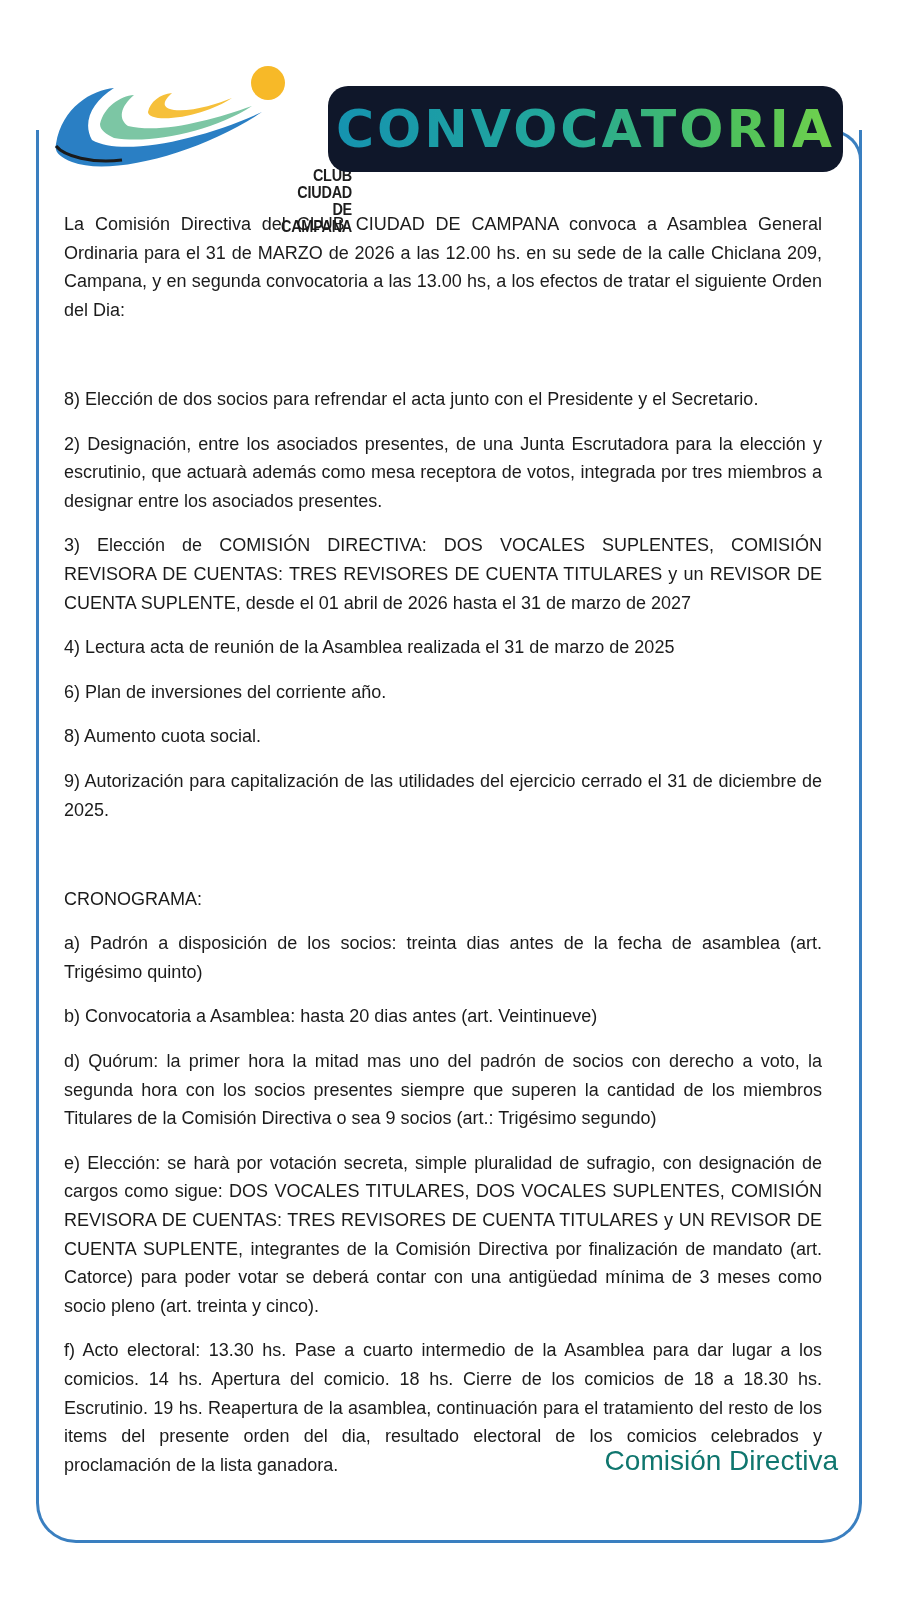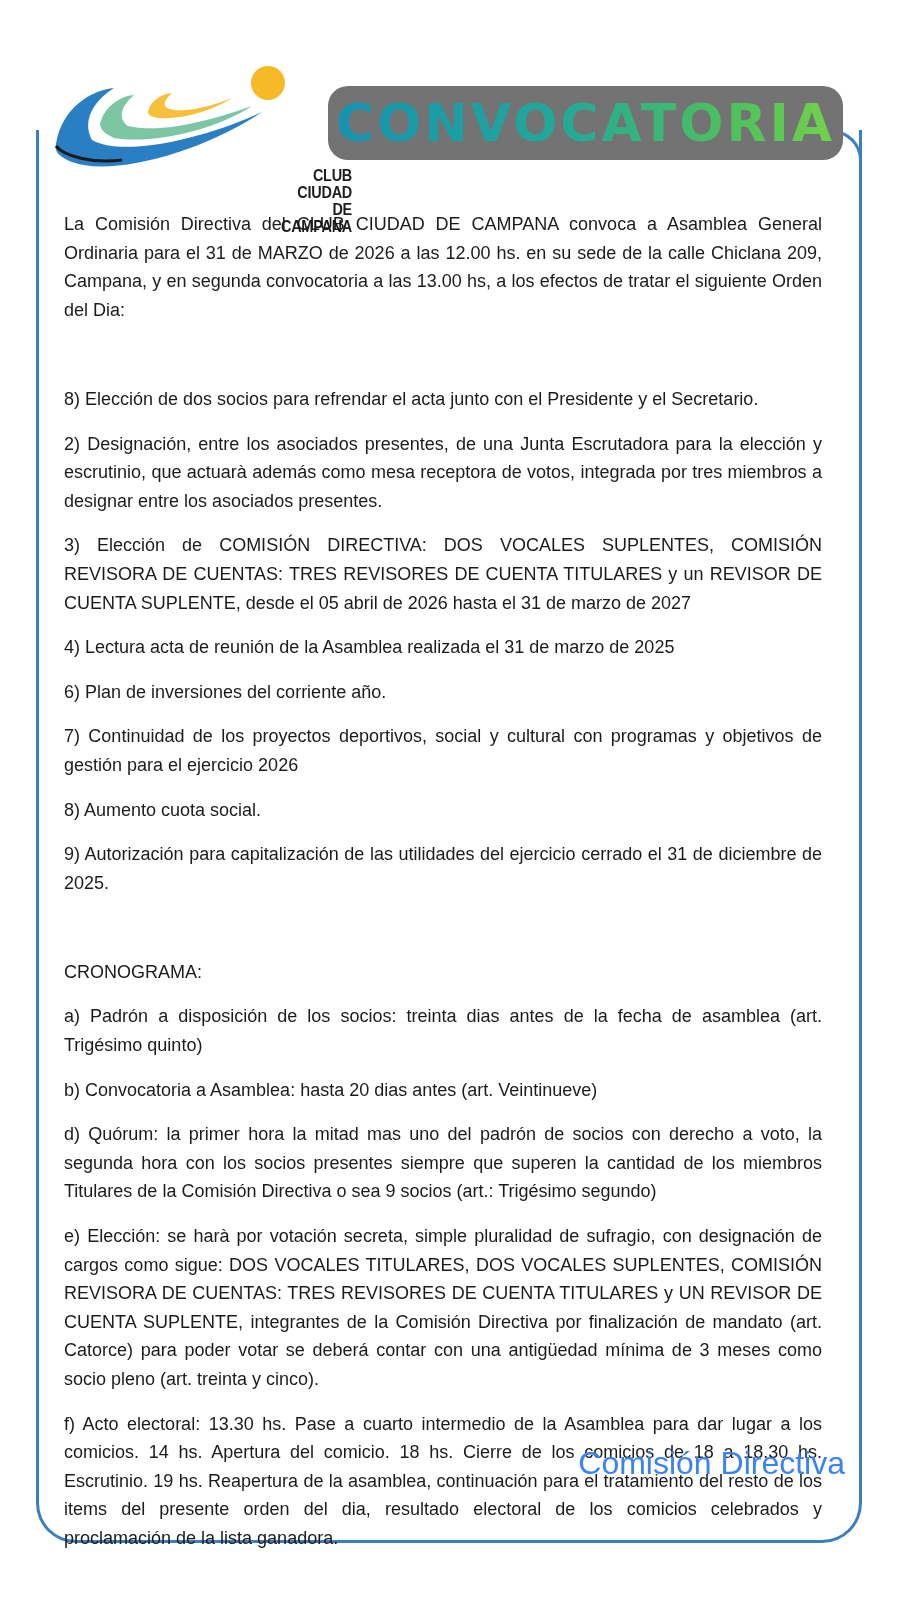--- a/index.html
+++ b/index.html
@@ -10,34 +10,34 @@
            border: 3px solid #3a7fc0; border-top: none; border-radius: 0 0 40px 40px; }
   .frame-top-right { position: absolute; left: 820px; top: 130px; width: 39px; height: 40px;
                      border-top: 3px solid #3a7fc0; border-right: 3px solid #3a7fc0;
                      border-radius: 0 30px 0 0; }
 
   .logo { position: absolute; left: 52px; top: 62px; width: 250px; height: 110px; }
   .logo-text { position: absolute; left: 200px; top: 105px; text-align: right;
                font-weight: bold; font-size: 17px; line-height: 17px; color: #1d1d1d;
                letter-spacing: -0.3px; transform: scaleX(0.85); transform-origin: right top; width: 100px; }
 
-  .title-badge { position: absolute; left: 328px; top: 86px; width: 515px; height: 74px;
-                 background: #737373; border-radius: 20px; display: flex; align-items: center; justify-content: center; }
+  .title-badge { position: absolute; left: 328px; top: 86px; width: 515px; height: 86px;
+                 background: #0f172a; border-radius: 20px; display: flex; align-items: center; justify-content: center; }
   .title-text { font-family: "DejaVu Sans", sans-serif; font-weight: bold; font-size: 52px;
                 letter-spacing: 3px;
                 background: linear-gradient(90deg, #1593b0 0%, #23a89a 45%, #4fc15b 80%, #72d24c 100%);
                 -webkit-background-clip: text; background-clip: text; color: transparent; }
 
   .content { position: absolute; left: 48px; top: 194px; width: 790px;
              font-size: 18px; line-height: 28.6px; text-align: justify; }
   .content p { margin: 16px; }
   .gap { height: 28.6px; }
   .heading { font-weight: normal; }
 
-  .signature { position: absolute; right: 55px; top: 1445px; font-size: 32px; color: #3b82f6; }
+  .signature { position: absolute; right: 62px; top: 1445px; font-size: 28px; color: #0f766e; }
 </style>
 </head>
 <body>
 
 <div class="frame"></div>
 <div class="frame-top-right"></div>
 
 <div class="logo">
   <svg width="250" height="110" viewBox="0 0 250 110">
     <circle cx="216" cy="21" r="17" fill="#f7b928"></circle>
@@ -55,24 +55,23 @@
 
 <div class="title-badge">
   <span class="title-text">CONVOCATORIA</span>
 </div>
 
 <div class="content">
   <p>La Comisión Directiva del CLUB CIUDAD DE CAMPANA convoca a Asamblea General Ordinaria para el 31 de MARZO de 2026 a las 12.00 hs. en su sede de la calle Chiclana 209, Campana, y en segunda convocatoria a las 13.00 hs, a los efectos de tratar el siguiente Orden del Dia:</p>
   <div class="gap"></div>
   <p>8) Elección de dos socios para refrendar el acta junto con el Presidente y el Secretario.</p>
   <p>2) Designación, entre los asociados presentes, de una Junta Escrutadora para la elección y escrutinio, que actuarà además como mesa receptora de votos, integrada por tres miembros a designar entre los asociados presentes.</p>
-  <p>3) Elección de COMISIÓN DIRECTIVA: DOS VOCALES SUPLENTES, COMISIÓN REVISORA DE CUENTAS: TRES REVISORES DE CUENTA TITULARES y un REVISOR DE CUENTA SUPLENTE, desde el 05 abril de 2026 hasta el 31 de marzo de 2027</p>
+  <p>3) Elección de COMISIÓN DIRECTIVA: DOS VOCALES SUPLENTES, COMISIÓN REVISORA DE CUENTAS: TRES REVISORES DE CUENTA TITULARES y un REVISOR DE CUENTA SUPLENTE, desde el 01 abril de 2026 hasta el 31 de marzo de 2027</p>
   <p>4) Lectura acta de reunión de la Asamblea realizada el 31 de marzo de 2025</p>
   <p>6) Plan de inversiones del corriente año.</p>
-  <p>7) Continuidad de los proyectos deportivos, social y cultural con programas y objetivos de gestión para el ejercicio 2026</p>
   <p>8) Aumento cuota social.</p>
   <p>9) Autorización para capitalización de las utilidades del ejercicio cerrado el 31 de diciembre de 2025.</p>
   <div class="gap"></div>
   <p class="heading">CRONOGRAMA:</p>
   <p>a) Padrón a disposición de los socios: treinta dias antes de la fecha de asamblea (art. Trigésimo quinto)</p>
   <p>b) Convocatoria a Asamblea: hasta 20 dias antes (art. Veintinueve)</p>
   <p>d) Quórum: la primer hora la mitad mas uno del padrón de socios con derecho a voto, la segunda hora con los socios presentes siempre que superen la cantidad de los miembros Titulares de la Comisión Directiva o sea 9 socios (art.: Trigésimo segundo)</p>
   <p>e) Elección: se harà por votación secreta, simple pluralidad de sufragio, con designación de cargos como sigue: DOS VOCALES TITULARES, DOS VOCALES SUPLENTES, COMISIÓN REVISORA DE CUENTAS: TRES REVISORES DE CUENTA TITULARES y UN REVISOR DE CUENTA SUPLENTE, integrantes de la Comisión Directiva por finalización de mandato (art. Catorce) para poder votar se deberá contar con una antigüedad mínima de 3 meses como socio pleno (art. treinta y cinco).</p>
   <p>f) Acto electoral: 13.30 hs. Pase a cuarto intermedio de la Asamblea para dar lugar a los comicios. 14 hs. Apertura del comicio. 18 hs. Cierre de los comicios de 18 a 18.30 hs. Escrutinio. 19 hs. Reapertura de la asamblea, continuación para el tratamiento del resto de los items del presente orden del dia, resultado electoral de los comicios celebrados y proclamación de la lista ganadora.</p>
 </div>

